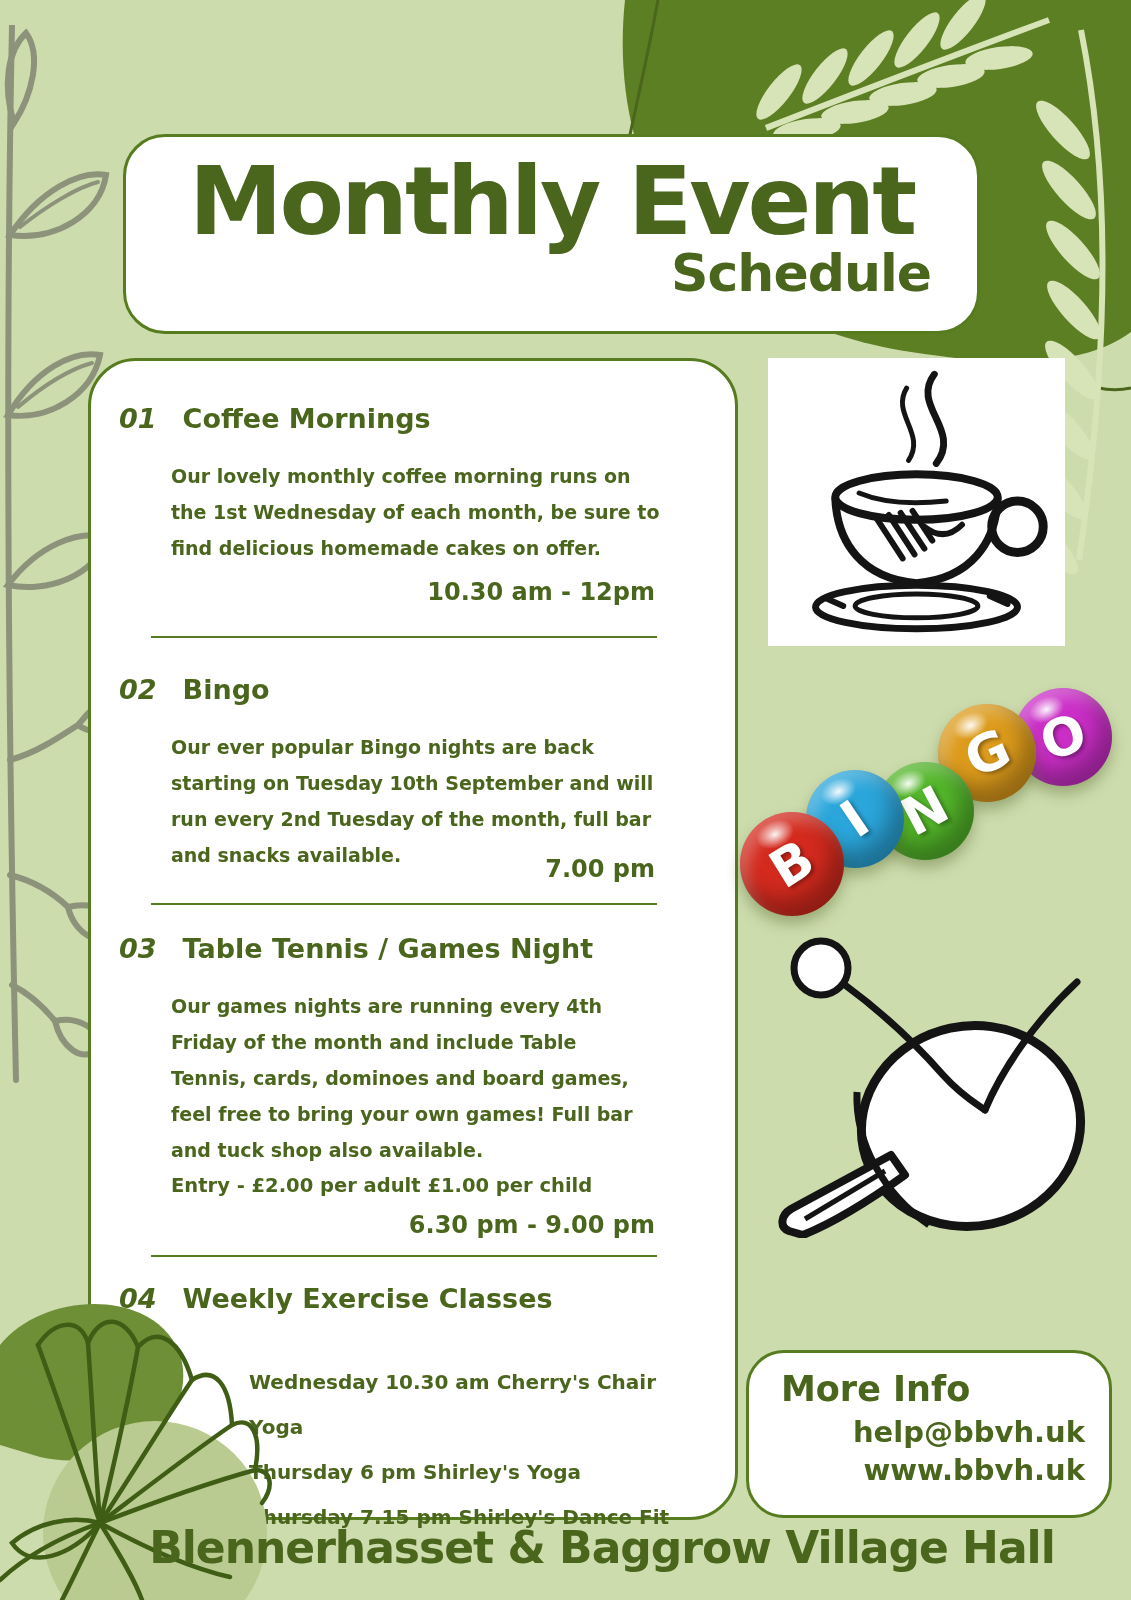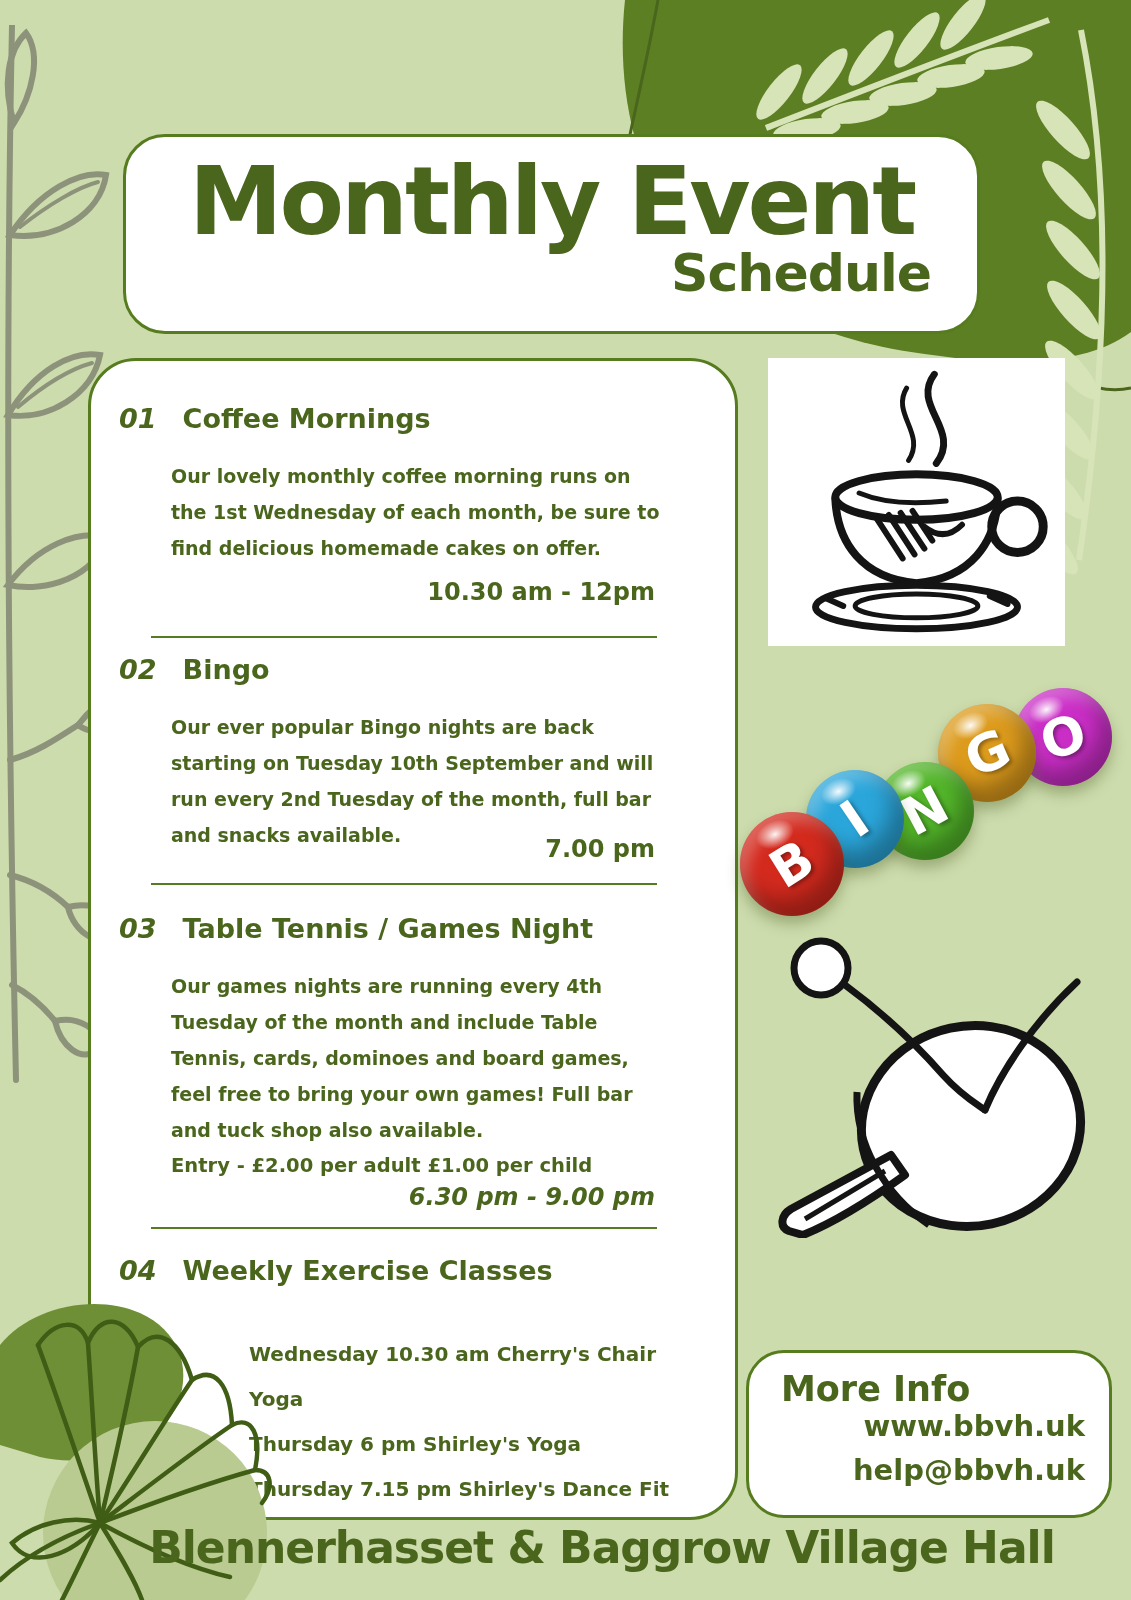--- a/index.html
+++ b/index.html
@@ -128,42 +128,42 @@
     <div class="ev-head" style="margin-top:2px;">
       <span class="ev-num">01</span>
       <span>Coffee Mornings</span>
     </div>
     <div class="ev-desc">Our lovely monthly coffee morning runs on
 the 1st Wednesday of each month, be sure to
 find delicious homemade cakes on offer.</div>
     <div class="ev-time" style="margin-top:12px;">10.30 am - 12pm</div>
     <hr class="sep" style="margin-top:30px;">
 
-    <div class="ev-head" style="margin-top:16px;">
+    <div class="ev-head" style="margin-top:36px;">
       <span class="ev-num">02</span>
       <span>Bingo</span>
     </div>
     <div class="ev-desc">Our ever popular Bingo nights are back
 starting on Tuesday 10th September and will
 run every 2nd Tuesday of the month, full bar
 and snacks available.</div>
     <div class="ev-time" style="margin-top:-18px;">7.00 pm</div>
     <hr class="sep" style="margin-top:20px;">
 
     <div class="ev-head" style="margin-top:28px;">
       <span class="ev-num">03</span>
       <span>Table Tennis / Games Night</span>
     </div>
     <div class="ev-desc">Our games nights are running every 4th
-Tuesday of the month and include Table
+Friday of the month and include Table
 Tennis, cards, dominoes and board games,
 feel free to bring your own games! Full bar
 and tuck shop also available.</div>
     <div class="ev-entry">Entry - £2.00 per adult £1.00 per child</div>
-    <div class="ev-time" style="margin-top:6px;font-style:italic;">6.30 pm - 9.00 pm</div>
+    <div class="ev-time" style="margin-top:14px;">6.30 pm - 9.00 pm</div>
     <hr class="sep" style="margin-top:16px;">
 
     <div class="ev-head" style="margin-top:26px;">
       <span class="ev-num">04</span>
       <span>Weekly Exercise Classes</span>
     </div>
     <div class="ev-schedule">
       <div>Wednesday 10.30 am Cherry's Chair Yoga</div>
       <div>Thursday 6 pm Shirley's Yoga</div>
       <div>Thursday 7.15 pm Shirley's Dance Fit</div>
@@ -210,19 +210,19 @@
     <path d="M148,242 L48,296 C38,302 36,314 46,318 L60,322 C90,310 130,285 162,262 Z" style="fill:#ffffff;stroke:var(--ink,#141414);stroke-width:8;stroke-linejoin:round"></path>
     <path d="M142,258 L62,306" style="fill:none;stroke:var(--ink,#141414);stroke-width:5"></path>
     <path d="M114,179 C112,230 140,280 186,312" style="fill:none;stroke:var(--ink,#141414);stroke-width:7"></path>
     <circle cx="78" cy="55" r="27" style="fill:#ffffff;stroke:var(--ink,#141414);stroke-width:7"></circle>
     <path d="M102,72 C140,100 172,130 200,162 C218,182 232,190 242,197" style="fill:none;stroke:var(--ink,#141414);stroke-width:7;stroke-linecap:round"></path>
     <path d="M242,197 C258,158 292,108 334,69" style="fill:none;stroke:var(--ink,#141414);stroke-width:7;stroke-linecap:round"></path>
   </svg>
 
   <div class="info-box">
     <div class="info-title">More Info</div>
+    <div class="info-contact">help@bbvh.uk</div>
     <div class="info-contact" style="margin-top:-4px;">www.bbvh.uk</div>
-    <div class="info-contact">help@bbvh.uk</div>
   </div>
 
   <div class="footer">Blennerhasset &amp; Baggrow Village Hall</div>
 
 </div>
 
 </body></html>

